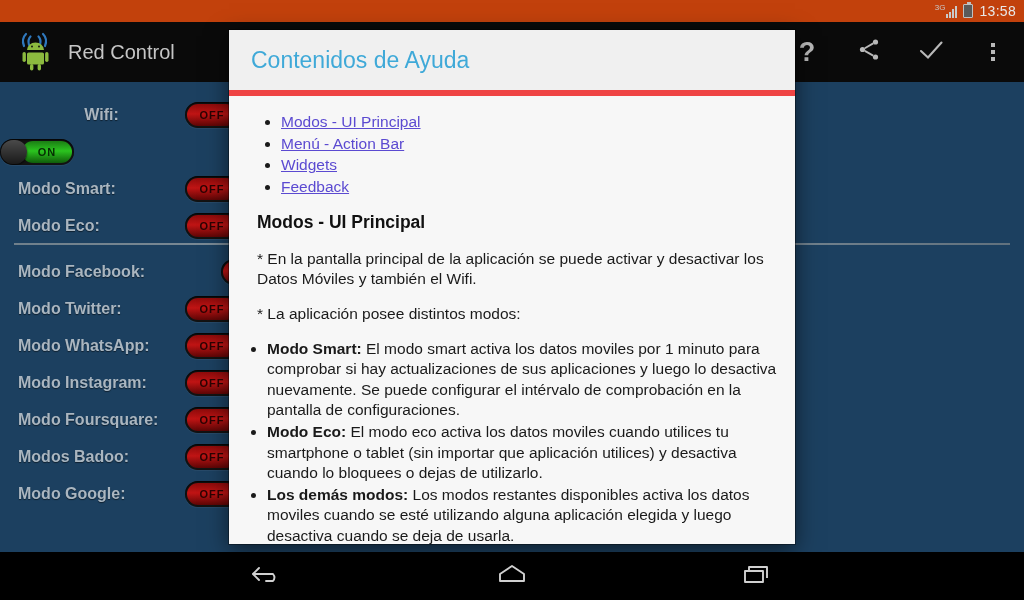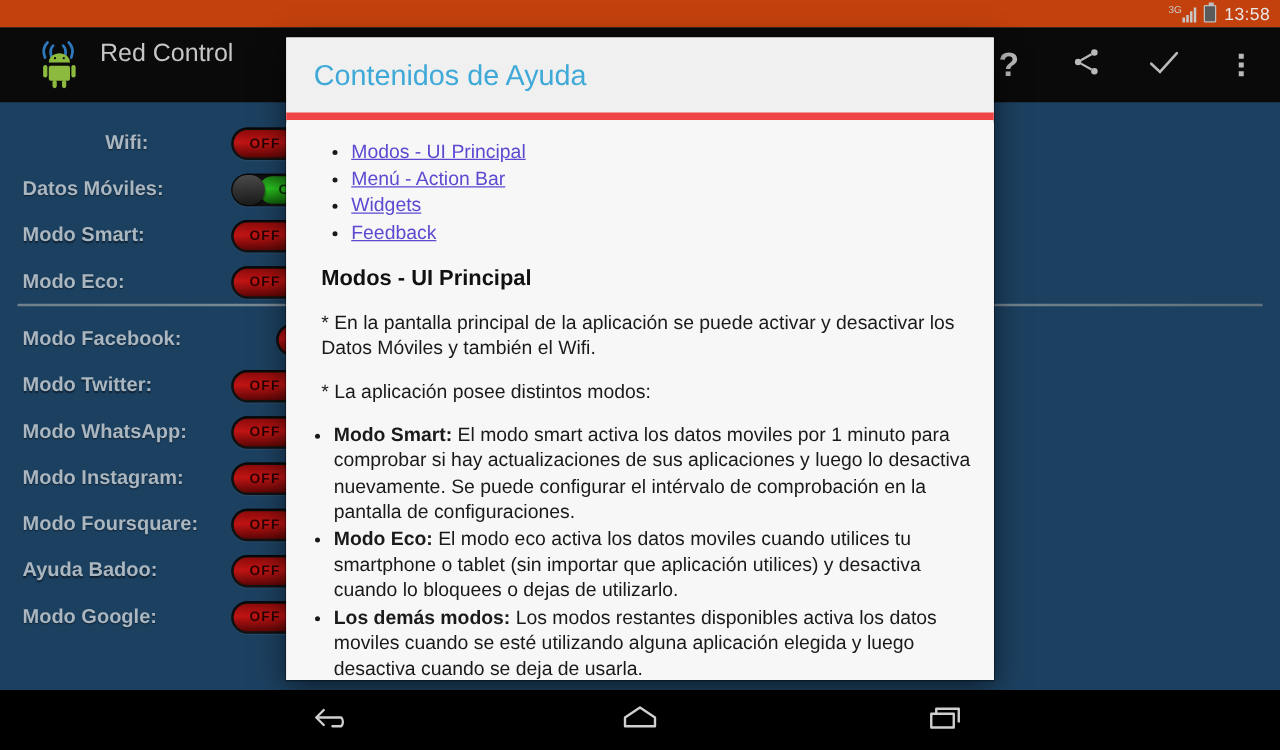--- a/index.html
+++ b/index.html
@@ -29,21 +29,21 @@
          position:relative; background:#5a5a5a; }
   .batt:before{ content:""; position:absolute; top:-3px; left:2.5px; width:4px; height:2px; background:#c0c0c0;}
   .clock{ font-size:14px; color:#e8e8e8; letter-spacing:0.3px; }
 
   
   #action-bar{
     position:absolute; left:0; top:22px; width:1024px; height:60px;
     background:#0a0a0a;
     display:flex; align-items:center;
   }
-  #app-brand{ display:flex; gap:10px; padding-left:14px; width:215px;margin-left:12px;}
+  #app-brand{ display:flex; align-items:center; gap:10px; padding-left:14px; width:215px;}
   #app-logo{ width:44px; height:40px; position:relative; }
   #app-title{ color:#c6c6c6; font-size:20px; }
   #action-icons{
     position:absolute; right:0; top:0; height:60px;
     display:flex; align-items:center; gap:0px;
   }
   .act-btn{ width:62px; height:60px; display:flex; align-items:center; justify-content:center; }
   .q-mark{ color:#b9b9b9; font-size:27px; font-weight:bold; }
   .dots{ display:flex; flex-direction:column; gap:3px; }
   .dots i{ width:4px; height:4px; background:#b9b9b9; display:block; }
@@ -204,21 +204,20 @@
       <div class="row" style="top: 14px; text-align: center;">
         <div class="row-label">Wifi:</div>
         <div class="toggle off">
           <div class="track">
             <span>OFF</span>
           </div>
           <div class="knob"></div>
         </div>
       </div>
       <div class="row" style="top: 51px;">
-        <div class="row-label">Datos Móviles:</div>
         <div class="toggle on">
           <div class="track">
             <span>ON</span>
           </div>
           <div class="knob"></div>
         </div>
       </div>
       <div class="row" style="top: 88px;">
         <div class="row-label">Modo Smart:</div>
         <div class="toggle off">
@@ -276,21 +275,21 @@
       <div class="row" style="top: 319px;">
         <div class="row-label">Modo Foursquare:</div>
         <div class="toggle off">
           <div class="track">
             <span>OFF</span>
           </div>
           <div class="knob"></div>
         </div>
       </div>
       <div class="row" style="top: 356px;">
-        <div class="row-label">Ayuda Badoo:</div>
+        <div class="row-label">Modos Badoo:</div>
         <div class="toggle off">
           <div class="track">
             <span>OFF</span>
           </div>
           <div class="knob"></div>
         </div>
       </div>
       <div class="row" style="top: 393px;">
         <div class="row-label">Modo Google:</div>
         <div class="toggle off">

